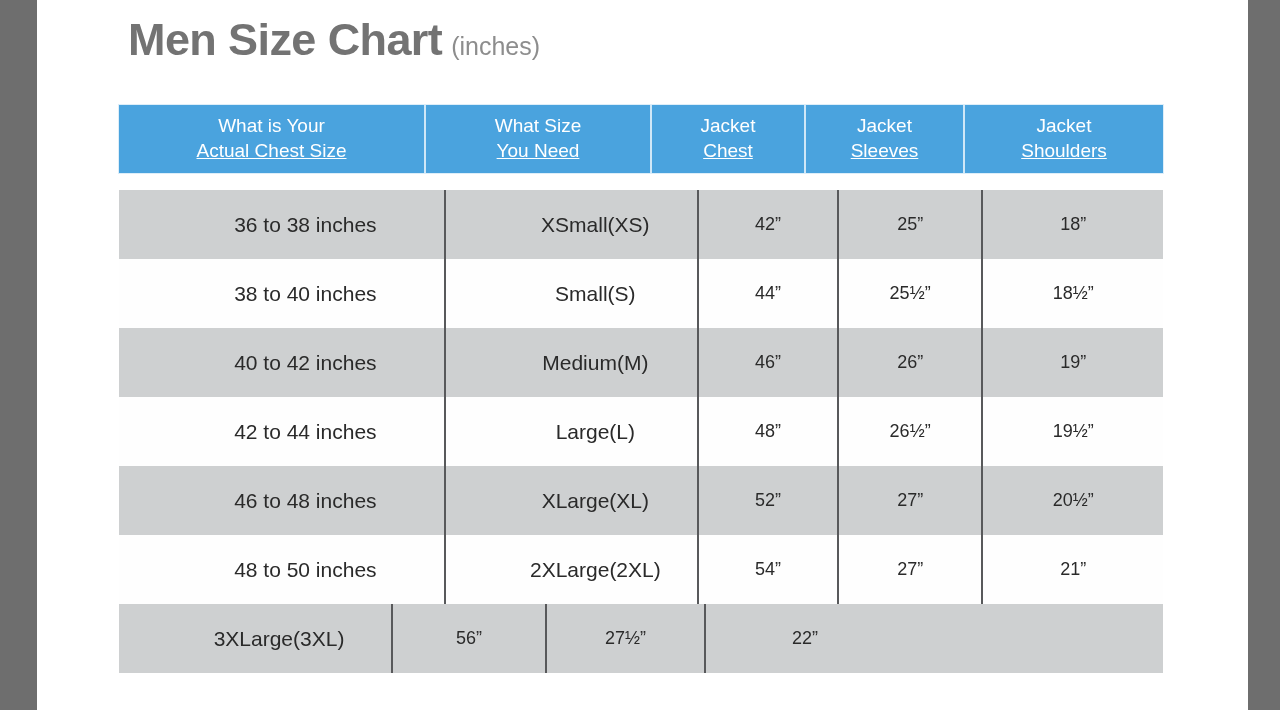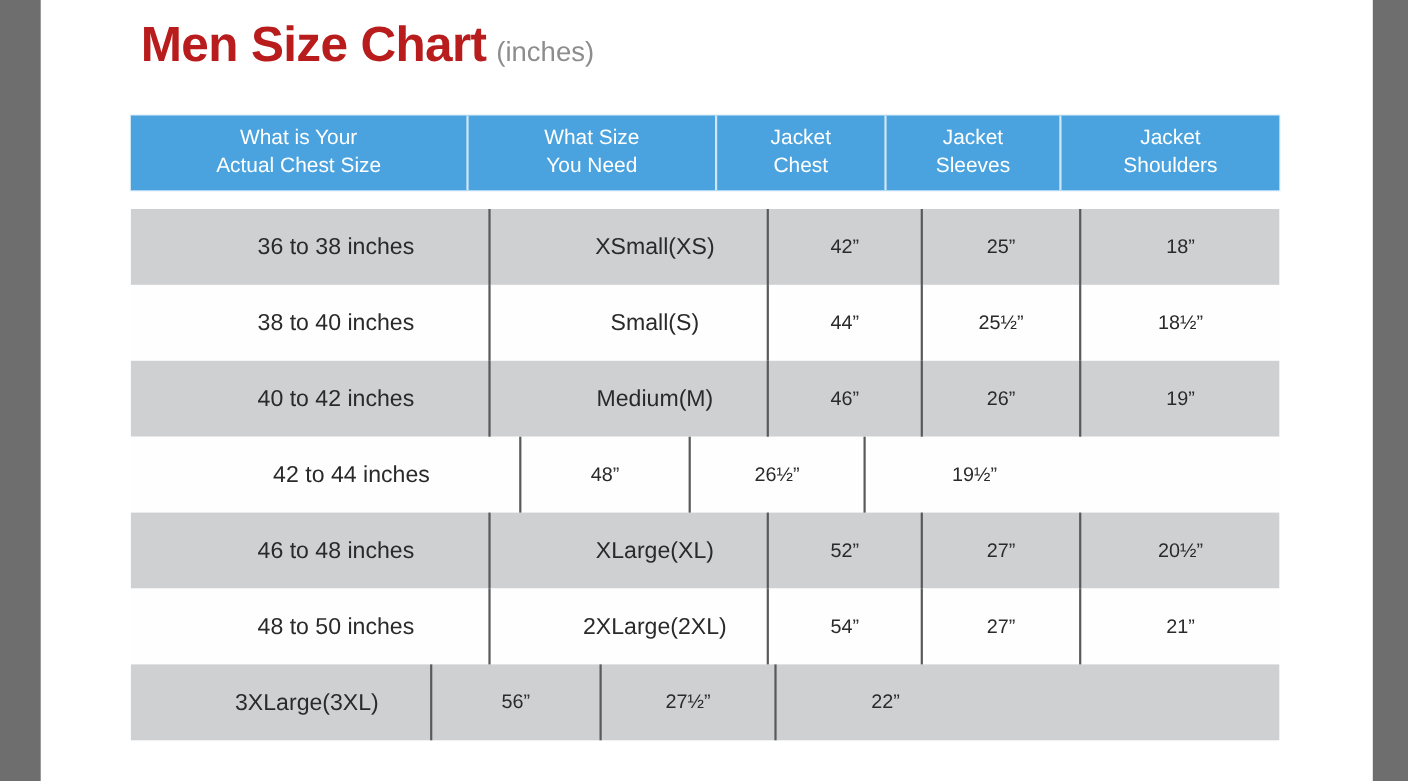--- a/index.html
+++ b/index.html
@@ -46,21 +46,21 @@
     position: absolute;
     left: 91px;           
     top: 17px;
     display: flex;
     align-items: baseline;
     white-space: nowrap;
   }
   #title-main {
     font-size: 45px;
     font-weight: 700;
-    color: #b91c1c;
+    color: #737373;
     letter-spacing: -0.6px;
     line-height: 1;
   }
   #title-sub {
     font-size: 25px;
     font-weight: 400;
     color: #8d8d8d;
     margin-left: 9px;
     line-height: 1;
   }
@@ -86,21 +86,21 @@
     justify-content: center;
     color: #ffffff;
     font-size: 19px;
     font-weight: 400;
     line-height: 1.30;
     text-align: center;
     box-sizing: border-box;
     border-right: 2px solid #cfe7f7;
   }
   .th:last-child { border-right: none; }
-  .th .l2 { display: block; }
+  .th .l2 { display: block; text-decoration: underline; }
 
   .tbody { margin-top: 17px; }
 
   .trow {
     display: flex;
     height: 69px;
     align-items: stretch;
   }
   .trow.shade { background: #ced0d1; }
   .trow.plain { background: #fefefe; }
@@ -185,20 +185,21 @@
           </div>
           <div class="trow shade">
             <div class="td c0">40 to 42 inches</div>
             <div class="td c1">Medium(M)</div>
             <div class="td c2">46”</div>
             <div class="td c3">26”</div>
             <div class="td c4">19”</div>
           </div>
           <div class="trow plain">
             <div class="td c0">42 to 44 inches</div>
+            <div class="td c1">Large(L)</div>
             <div class="td c2">48”</div>
             <div class="td c3">26½”</div>
             <div class="td c4">19½”</div>
           </div>
           <div class="trow shade">
             <div class="td c0">46 to 48 inches</div>
             <div class="td c1">XLarge(XL)</div>
             <div class="td c2">52”</div>
             <div class="td c3">27”</div>
             <div class="td c4">20½”</div>

